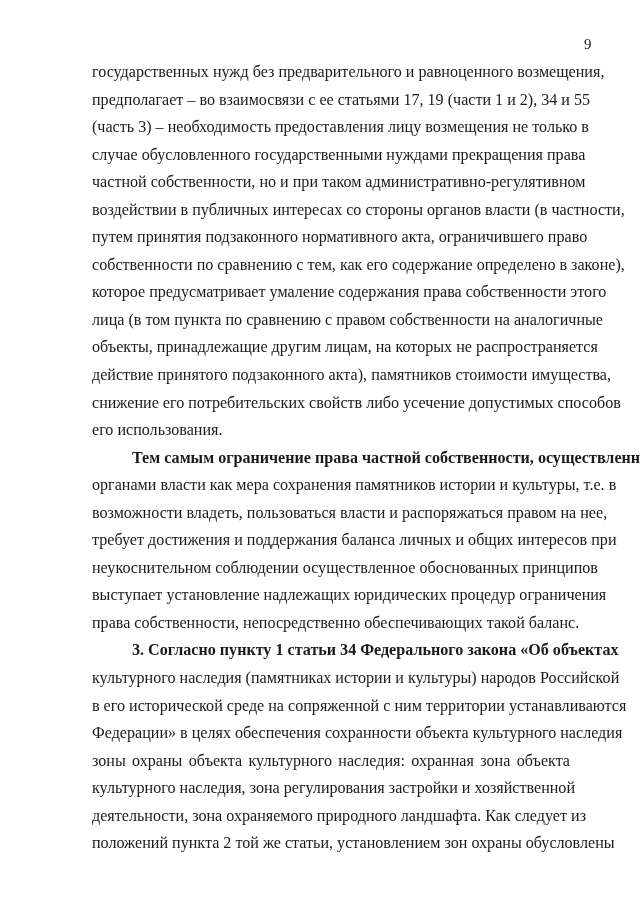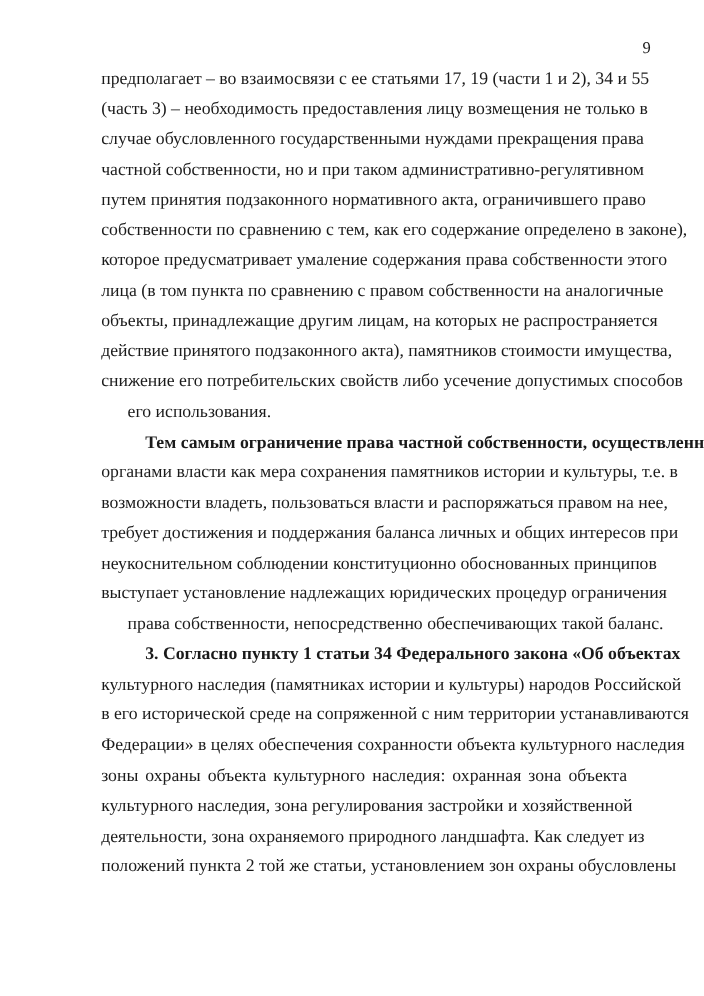--- a/index.html
+++ b/index.html
@@ -38,54 +38,55 @@
     .line {
       display: block;
       text-align: justify;
       text-align-last: justify;
       white-space: nowrap;
       height: 27.55px;
       overflow: visible;
     }
     .line.last {
       text-align-last: left;
-      margin-left: 24px;
     }
     .line.indent-line {
       padding-left: 40px;
       font-weight: bold;
     }
   </style>
 </head>
 <body>
 
 <div class="page-number">9</div>
 
 <div class="content">
   <div class="para">
+    <span class="line">государственных нужд без предварительного и равноценного возмещения,</span>
     <span class="line">предполагает – во взаимосвязи с ее статьями 17, 19 (части 1 и 2), 34 и 55</span>
     <span class="line">(часть 3) – необходимость предоставления лицу возмещения не только в</span>
     <span class="line">случае обусловленного государственными нуждами прекращения права</span>
     <span class="line">частной собственности, но и при таком административно-регулятивном</span>
+    <span class="line">воздействии в публичных интересах со стороны органов власти (в частности,</span>
     <span class="line">путем принятия подзаконного нормативного акта, ограничившего право</span>
     <span class="line">собственности по сравнению с тем, как его содержание определено в законе),</span>
     <span class="line">которое предусматривает умаление содержания права собственности этого</span>
     <span class="line">лица (в том пункта по сравнению с правом собственности на аналогичные</span>
     <span class="line">объекты, принадлежащие другим лицам, на которых не распространяется</span>
     <span class="line">действие принятого подзаконного акта), памятников стоимости имущества,</span>
     <span class="line">снижение его потребительских свойств либо усечение допустимых способов</span>
     <span class="line last">его использования.</span>
   </div>
 
   <div class="para">
     <span class="line indent-line">Тем самым ограничение права частной собственности, осуществленное</span>
     <span class="line">органами власти как мера сохранения памятников истории и культуры, т.е. в</span>
     <span class="line">возможности владеть, пользоваться власти и распоряжаться правом на нее,</span>
     <span class="line">требует достижения и поддержания баланса личных и общих интересов при</span>
-    <span class="line">неукоснительном соблюдении конституционно обоснованных принципов</span>
+    <span class="line">неукоснительном соблюдении осуществленное обоснованных принципов</span>
     <span class="line">выступает установление надлежащих юридических процедур ограничения</span>
     <span class="line last">права собственности, непосредственно обеспечивающих такой баланс.</span>
   </div>
 
   <div class="para">
     <span class="line indent-line">3. Согласно пункту 1 статьи 34 Федерального закона «Об объектах</span>
     <span class="line">культурного наследия (памятниках истории и культуры) народов Российской</span>
     <span class="line">в его исторической среде на сопряженной с ним территории устанавливаются</span>
     <span class="line">Федерации» в целях обеспечения сохранности объекта культурного наследия</span>
     <span class="line">зоны охраны объекта культурного наследия: охранная зона объекта</span>

